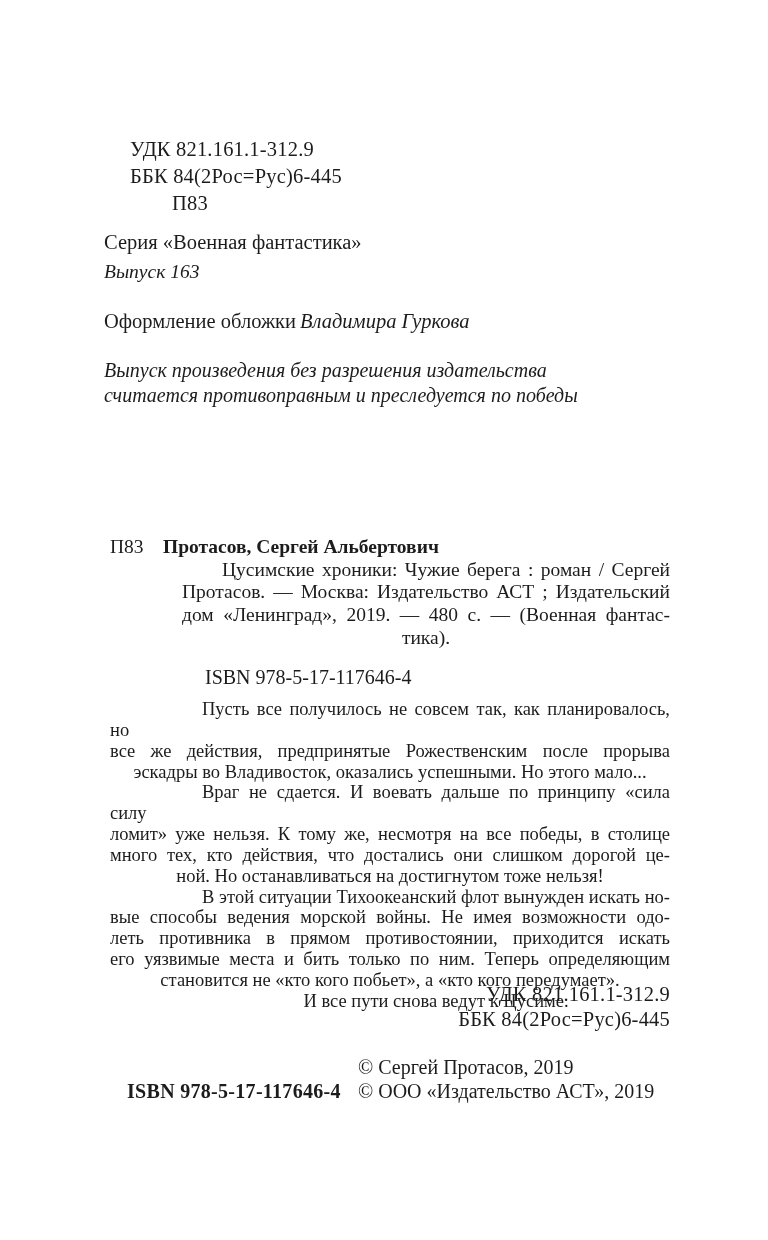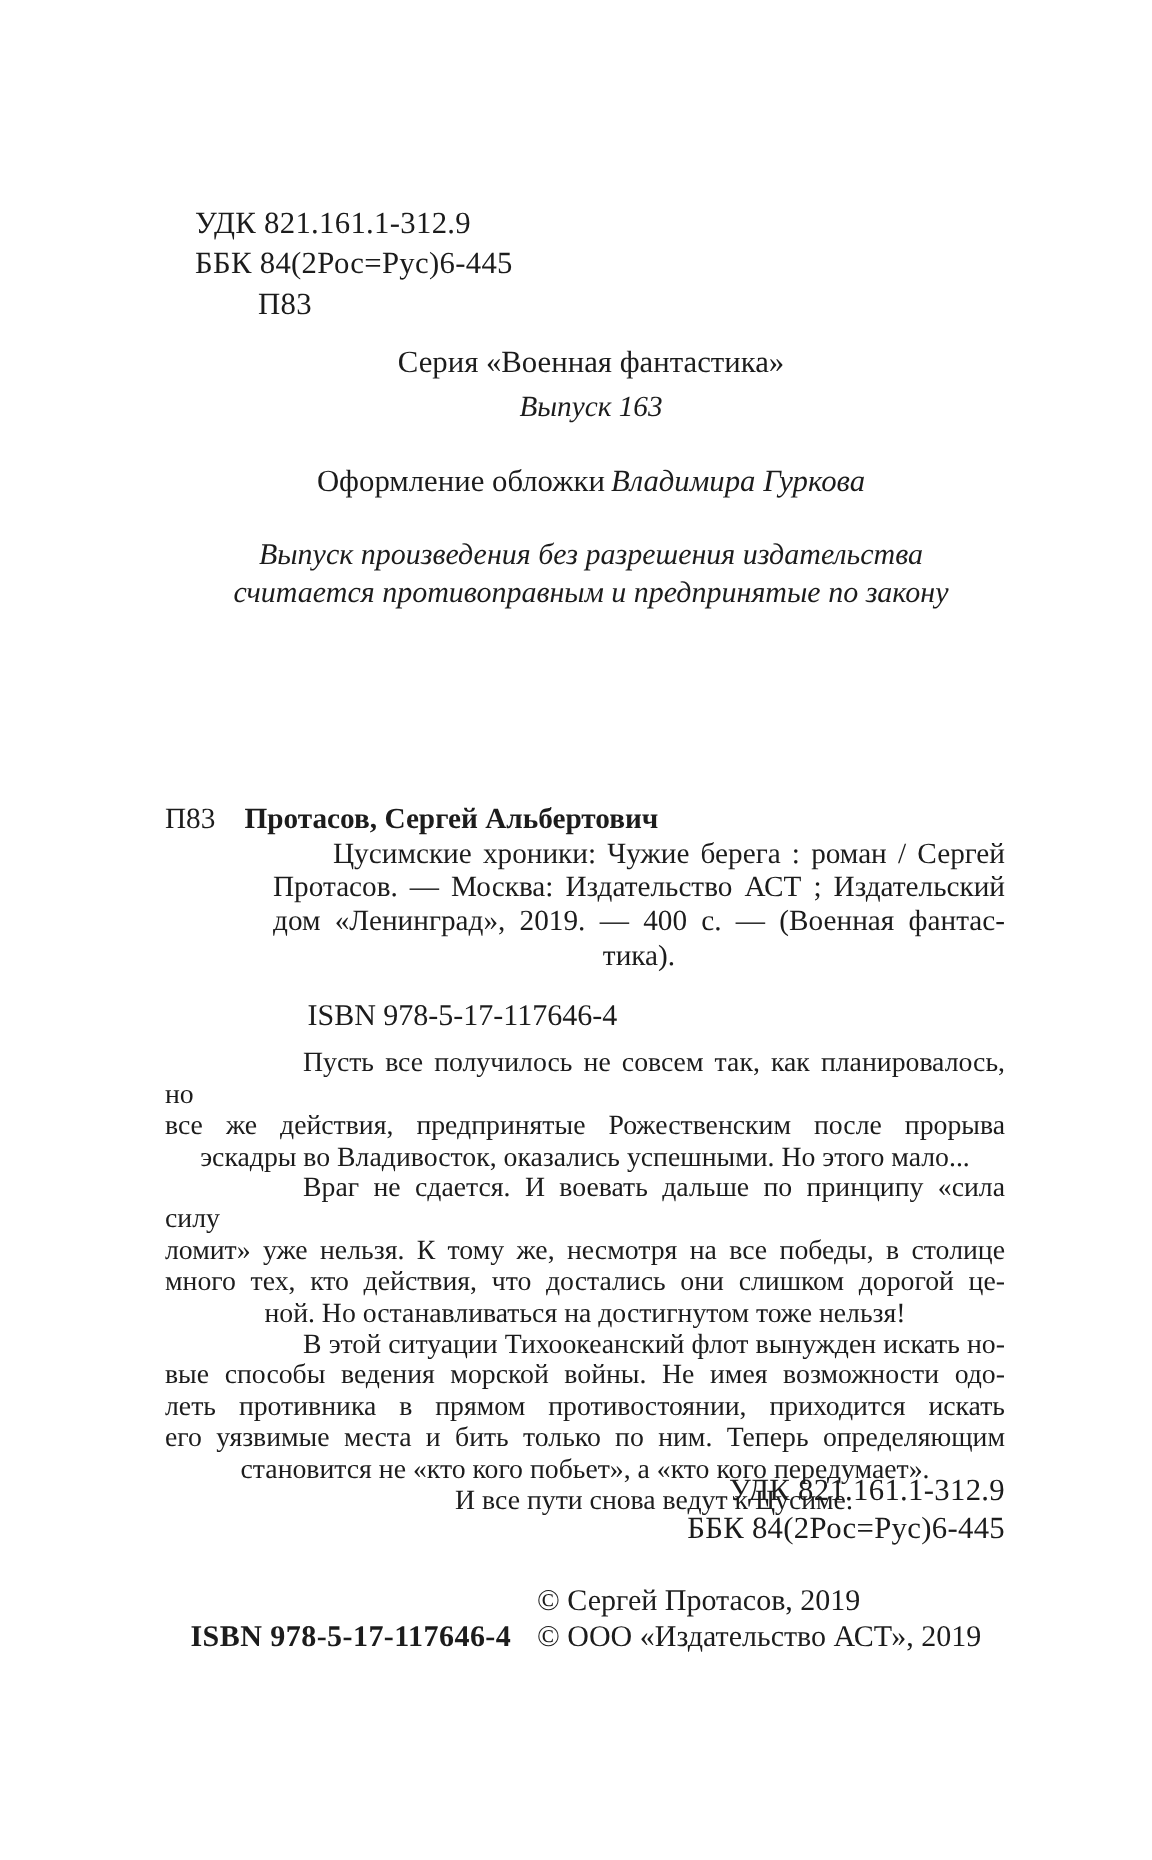--- a/index.html
+++ b/index.html
@@ -23,21 +23,21 @@
     line-height: 27px;
     letter-spacing: 0.2px;
   }
   .top-codes .sign { padding-left: 42px; }
 
   
   .centered {
     position: absolute;
     left: 104px;
     width: 580px;
-    text-align: center;
+    text-align: left;
   }
   .series { top: 231px; font-size: 20.5px; }
   .series .issue { font-style: italic; font-size: 19.5px; margin-top: 7px; }
   .cover { top: 310px; font-size: 20.5px; }
   .cover .designer { font-style: italic; margin-left: 4px; font-family: Liberation Serif, serif; }
   .legal {
     top: 358px;
     font-style: italic;
     font-size: 20px;
     line-height: 24.5px;
@@ -115,31 +115,31 @@
     <div>Серия «Военная фантастика»</div>
     <div class="issue">Выпуск 163</div>
   </div>
 
   <div class="centered cover">
     <span>Оформление обложки</span><span class="designer">Владимира Гуркова</span>
   </div>
 
   <div class="centered legal">
     <div>Выпуск произведения без разрешения издательства</div>
-    <div>считается противоправным и предпринятые по закону</div>
+    <div>считается противоправным и преследуется по победы</div>
   </div>
 
   <div class="catalog">
     <div class="cat-head">
       <span class="cat-sign">П83</span><span class="cat-author">Протасов, Сергей Альбертович</span>
     </div>
     <div class="cat-body">
       <div class="ln just indent">Цусимские хроники: Чужие берега : роман / Сергей</div>
       <div class="ln just">Протасов. — Москва: Издательство АСТ ; Издательский</div>
-      <div class="ln just">дом «Ленинград», 2019. — 400 с. — (Военная фантас-</div>
+      <div class="ln just">дом «Ленинград», 2019. — 480 с. — (Военная фантас-</div>
       <div class="ln">тика).</div>
     </div>
     <div class="cat-isbn">ISBN 978-5-17-117646-4</div>
   </div>
 
   <div class="annotation">
     <div class="ln just indent">Пусть все получилось не совсем так, как планировалось, но</div>
     <div class="ln just">все же действия, предпринятые Рожественским после прорыва</div>
     <div class="ln">эскадры во Владивосток, оказались успешными. Но этого мало...</div>
     <div class="ln just indent">Враг не сдается. И воевать дальше по принципу «сила силу</div>

